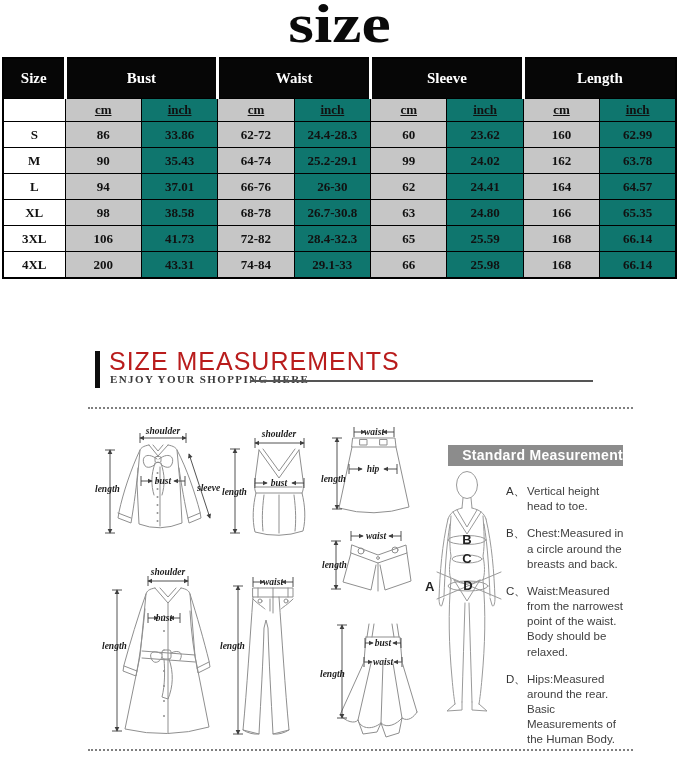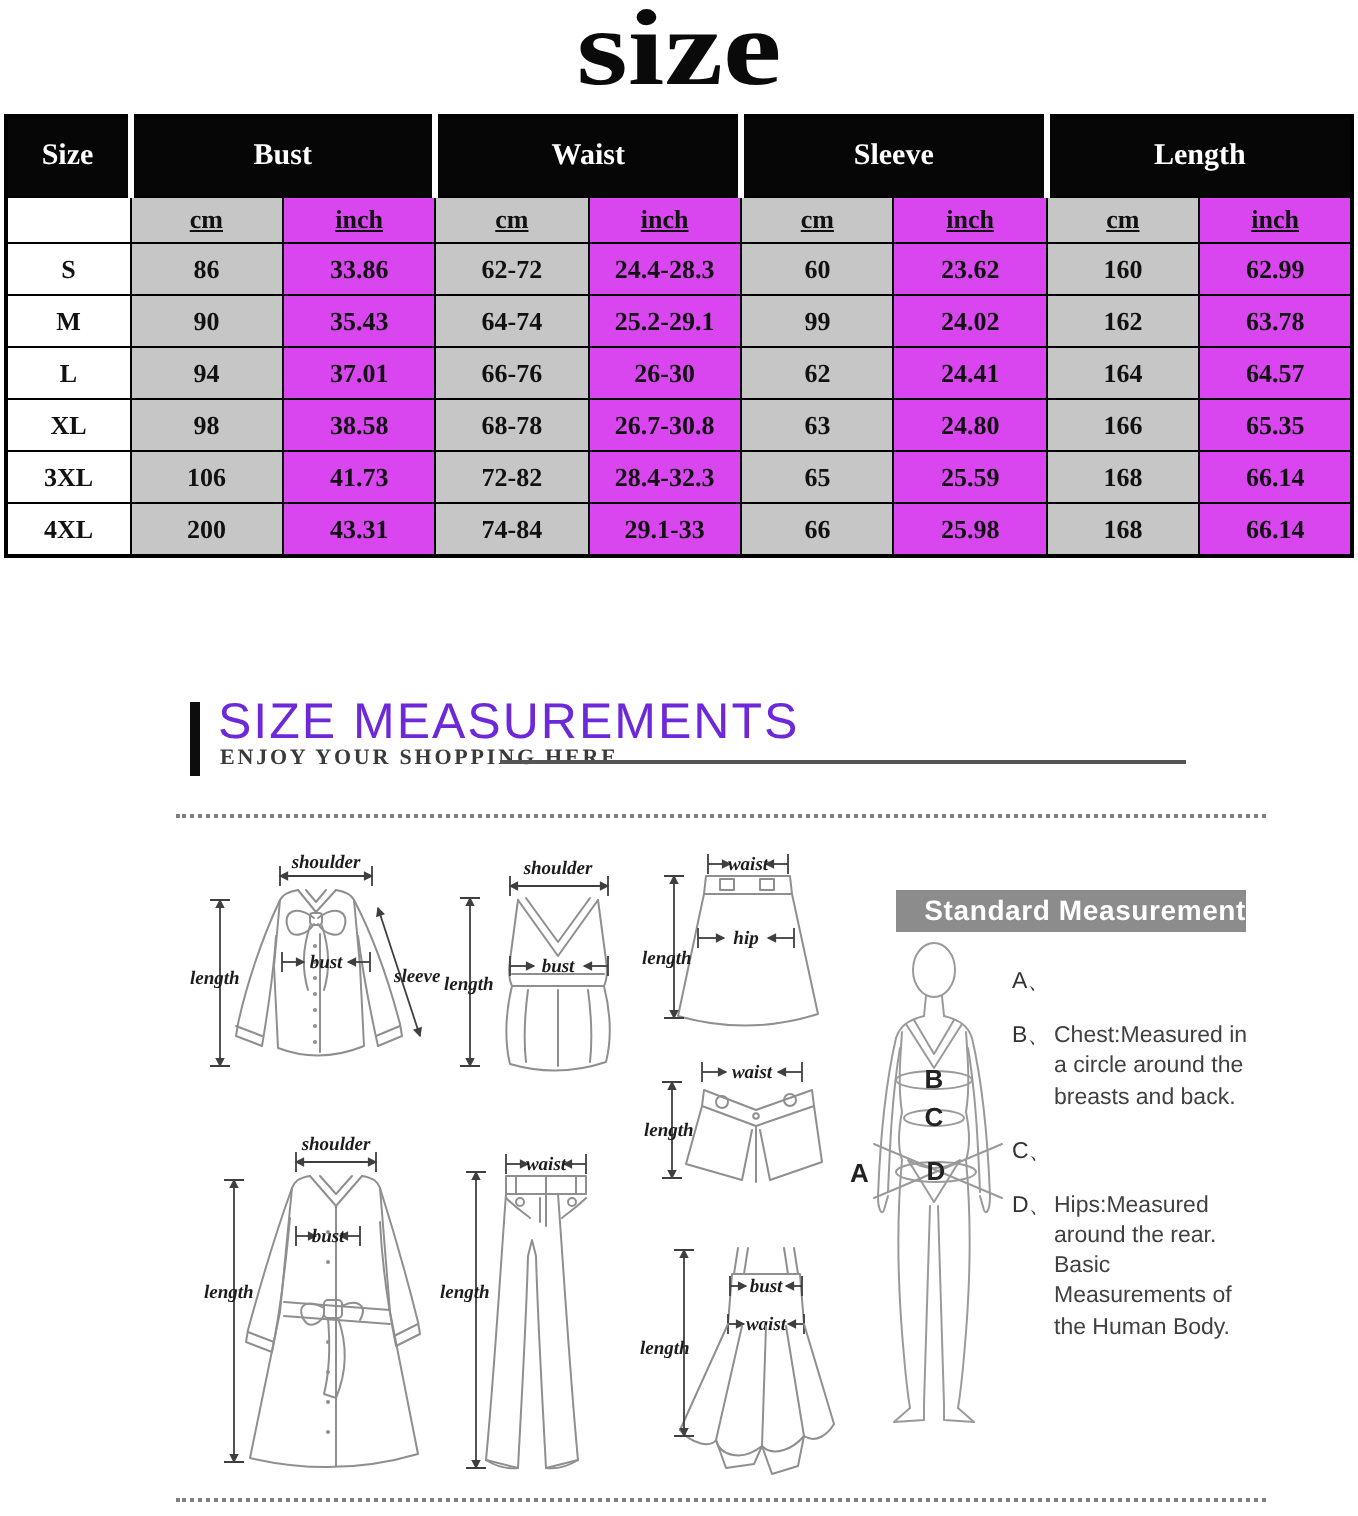--- a/index.html
+++ b/index.html
@@ -16,26 +16,26 @@
            table-layout:fixed;font-family:"Liberation Serif",serif;font-weight:bold;color:#111;
            border:2px solid #000;}
   table.sz col.c0{width:62px;}
   table.sz th{background:#060606;color:#fff;font-size:15px;height:37px;
               border:1px solid #000;border-right:3px solid #fff;border-top:2px solid #000;}
   table.sz th:first-child{border-left:2px solid #000;}
   table.sz th:last-child{border-right:2px solid #000;}
   table.sz td{border:1px solid #000;text-align:center;font-size:13px;height:25px;padding:0;}
   table.sz tr.units td{height:22px;text-decoration:underline;}
   td.c-cm{background:#c6c6c6;}
-  td.c-inch{background:#d946ef;}
+  td.c-inch{background:#0f766e;}
   td.c-size{background:#fff;}
 
   
   .sec-bar{position:absolute;left:95px;top:351px;width:5px;height:37px;background:#0d0d0d;}
-  .sec-title{position:absolute;left:109px;top:347px;font-size:25px;color:#6d28d9;letter-spacing:1px;}
+  .sec-title{position:absolute;left:109px;top:347px;font-size:25px;color:#b91c1c;letter-spacing:1px;}
   .sec-sub{position:absolute;left:110px;top:373px;font-family:"Liberation Serif",serif;
            font-weight:bold;font-size:11px;letter-spacing:1.4px;color:#3a3a3a;}
   .sec-rule{position:absolute;left:250px;top:380px;width:343px;border-top:2px solid #555;}
 
   .dots{position:absolute;left:88px;width:545px;border-top:2px dotted #7f7f7f;height:0;}
   .dots.top{top:407px;} .dots.bottom{top:749px;}
 
   
   svg.sk{position:absolute;overflow:visible;}
   .g{fill:none;stroke:#8f8f8f;stroke-width:1;stroke-linecap:round;stroke-linejoin:round;}
@@ -354,27 +354,29 @@
     <text class="fig" x="2" y="131">A</text>
     <text class="fig" x="44" y="84" text-anchor="middle">B</text>
     <text class="fig" x="44" y="103" text-anchor="middle">C</text>
     <text class="fig" x="45" y="130" text-anchor="middle">D</text>
   </svg>
 
   <div class="std-title">Standard Measurement</div>
   <div class="notes">
     <div class="note">
       <span class="note-key">A、</span>
+      <span class="note-text">Vertical height head to toe.</span>
     </div>
     <div class="note">
       <span class="note-key">B、</span>
       <span class="note-text">Chest:Measured in a circle around the breasts and back.</span>
     </div>
     <div class="note">
       <span class="note-key">C、</span>
+      <span class="note-text">Waist:Measured from the narrowest point of the waist. Body should be relaxed.</span>
     </div>
     <div class="note">
       <span class="note-key">D、</span>
       <span class="note-text">Hips:Measured around the rear. Basic Measurements of the Human Body.</span>
     </div>
   </div>
 
 </div>
 
 </body></html>

